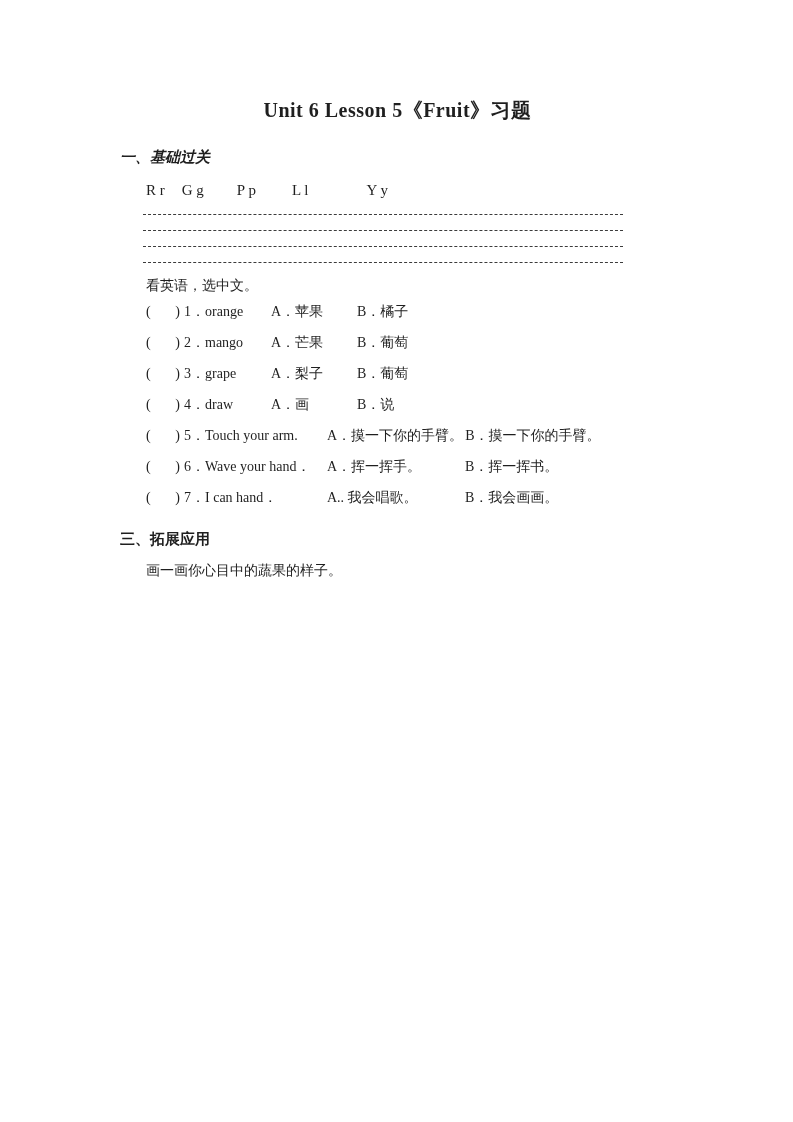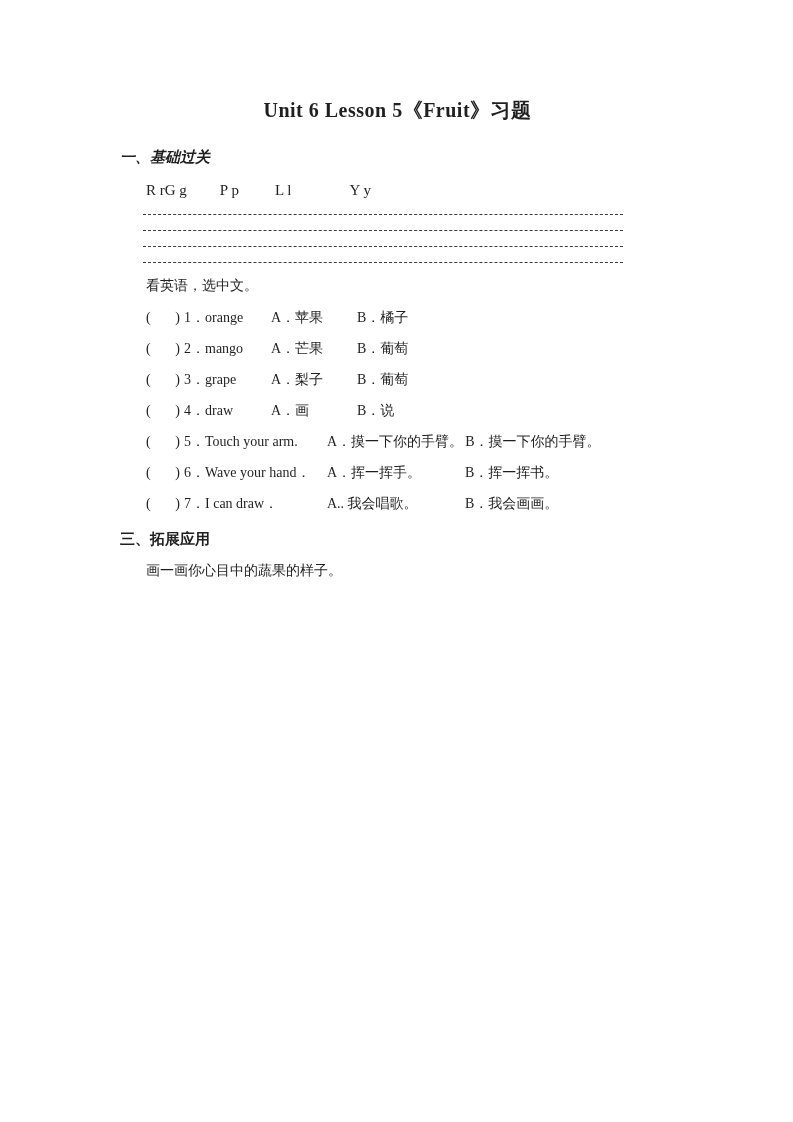--- a/index.html
+++ b/index.html
@@ -41,21 +41,21 @@
     line-height: 17px;
   }
   
   .letters-row {
     margin: 16px 0 0 26px;
     font-size: 15px;
     display: flex;
     align-items: baseline;
   }
   .letter-pair { white-space: pre; }
-  .letter-pair:nth-child(1) { }
+  .letter-pair:nth-child(1) { margin-right: 17px; }
   .letter-pair:nth-child(2) { margin-right: 33px; }
   .letter-pair:nth-child(3) { margin-right: 36px; }
   .letter-pair:nth-child(4) { margin-right: 58px; }
   
   .writing-lines {
     margin: 0 0 0 23px;
     width: 480px;
   }
   .writing-line {
     height: 15px;
@@ -72,21 +72,21 @@
     height: 31px;
     white-space: pre;
   }
   .answer-blank {
     display: inline-flex;
     justify-content: space-between;
     width: 34px;
     margin-right: 4px;
   }
   .q-text   { min-width: 85px;  margin-right: 2px; }
-  .q-opt-a  { min-width: 84px;  margin-right: 2px; margin-top: 6px; }
+  .q-opt-a  { min-width: 84px;  margin-right: 2px; }
   .q-opt-b  { }
   .question-row:nth-child(n+5) .q-text  { min-width: 141px; }
   .question-row:nth-child(n+5) .q-opt-a { min-width: 136px; }
   .sec3-line1 { margin-top: 15px; }
   .sec3-line2 { margin-top: 14px; }
 </style>
 </head>
 <body>
 
 <div class="page">
@@ -151,21 +151,21 @@
 
     <div class="question-row">
       <span class="answer-blank"><span>(</span><span>)</span></span>
       <span class="q-text"><span>6．</span><span>Wave your hand．</span></span>
       <span class="q-opt-a">A．挥一挥手。</span>
       <span class="q-opt-b">B．挥一挥书。</span>
     </div>
 
     <div class="question-row">
       <span class="answer-blank"><span>(</span><span>)</span></span>
-      <span class="q-text"><span>7．</span><span>I can draw．</span></span>
+      <span class="q-text"><span>7．</span><span>I can hand．</span></span>
       <span class="q-opt-a">A.. 我会唱歌。</span>
       <span class="q-opt-b">B．我会画画。</span>
     </div>
 
   </div>
 
   <h2 class="section-heading sec3-heading">三、拓展应用</h2>
   <p class="body-line sec3-line2">画一画你心目中的蔬果的样子。</p>
 
 </div>

